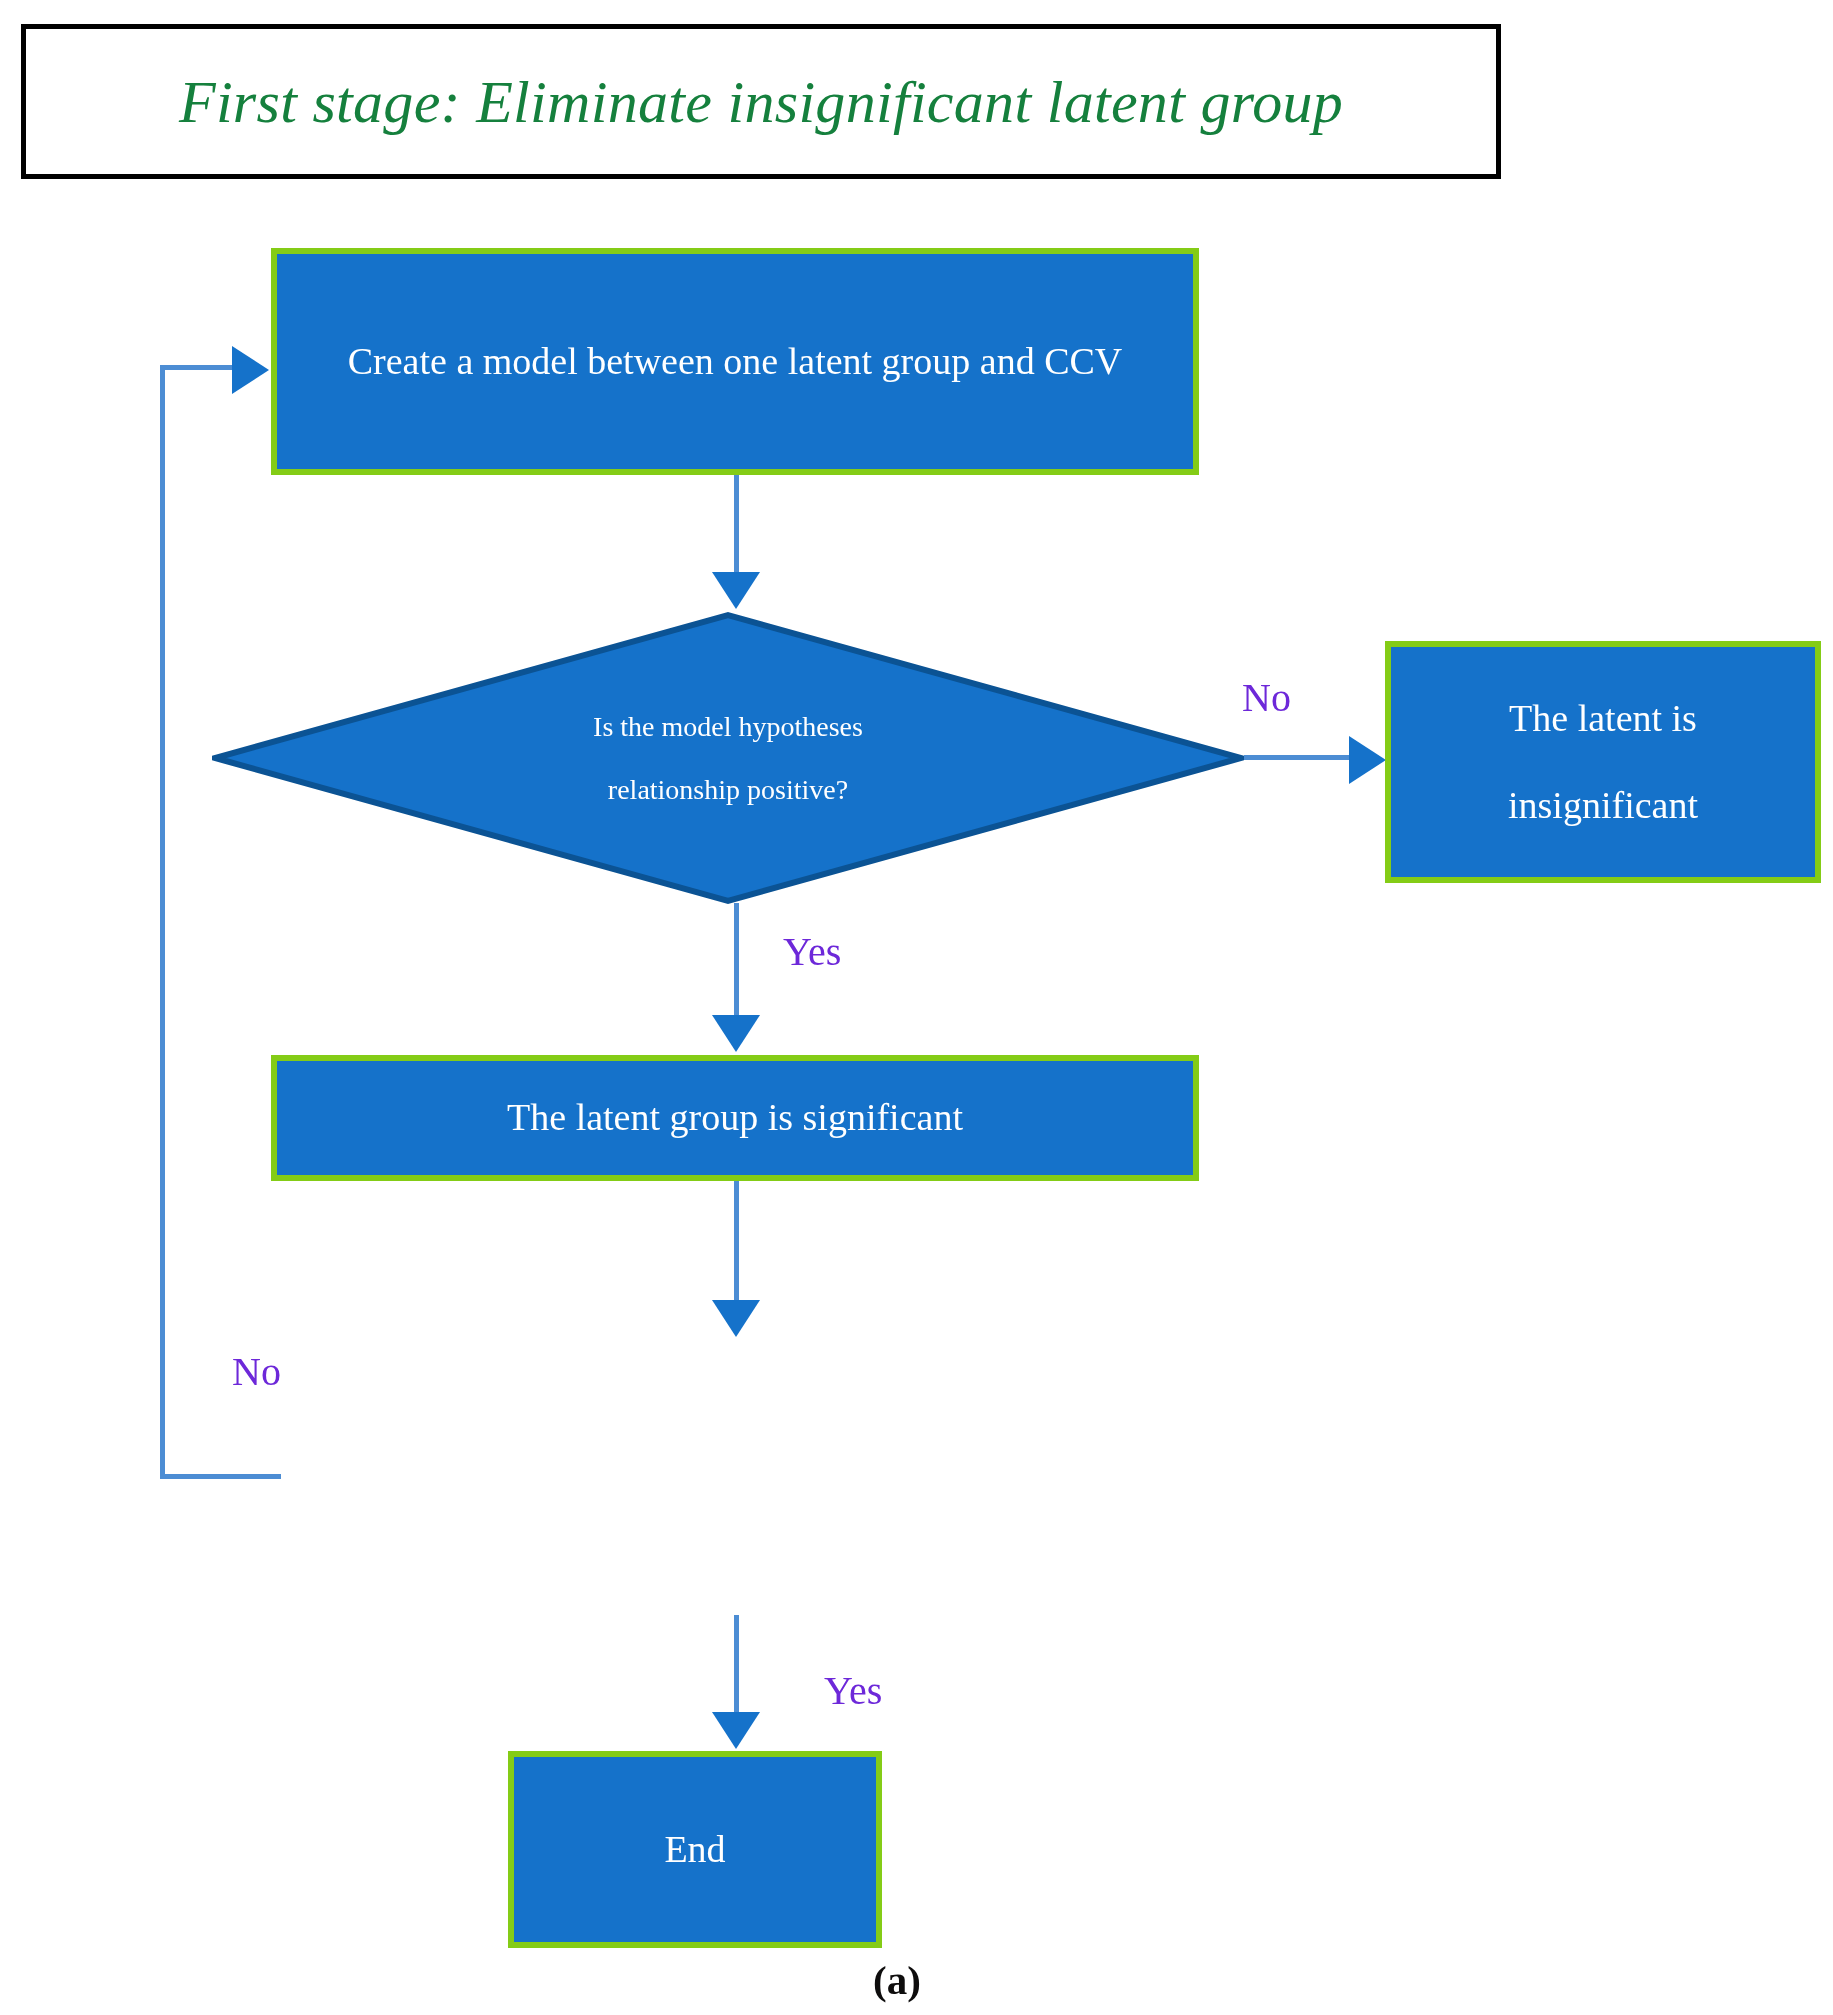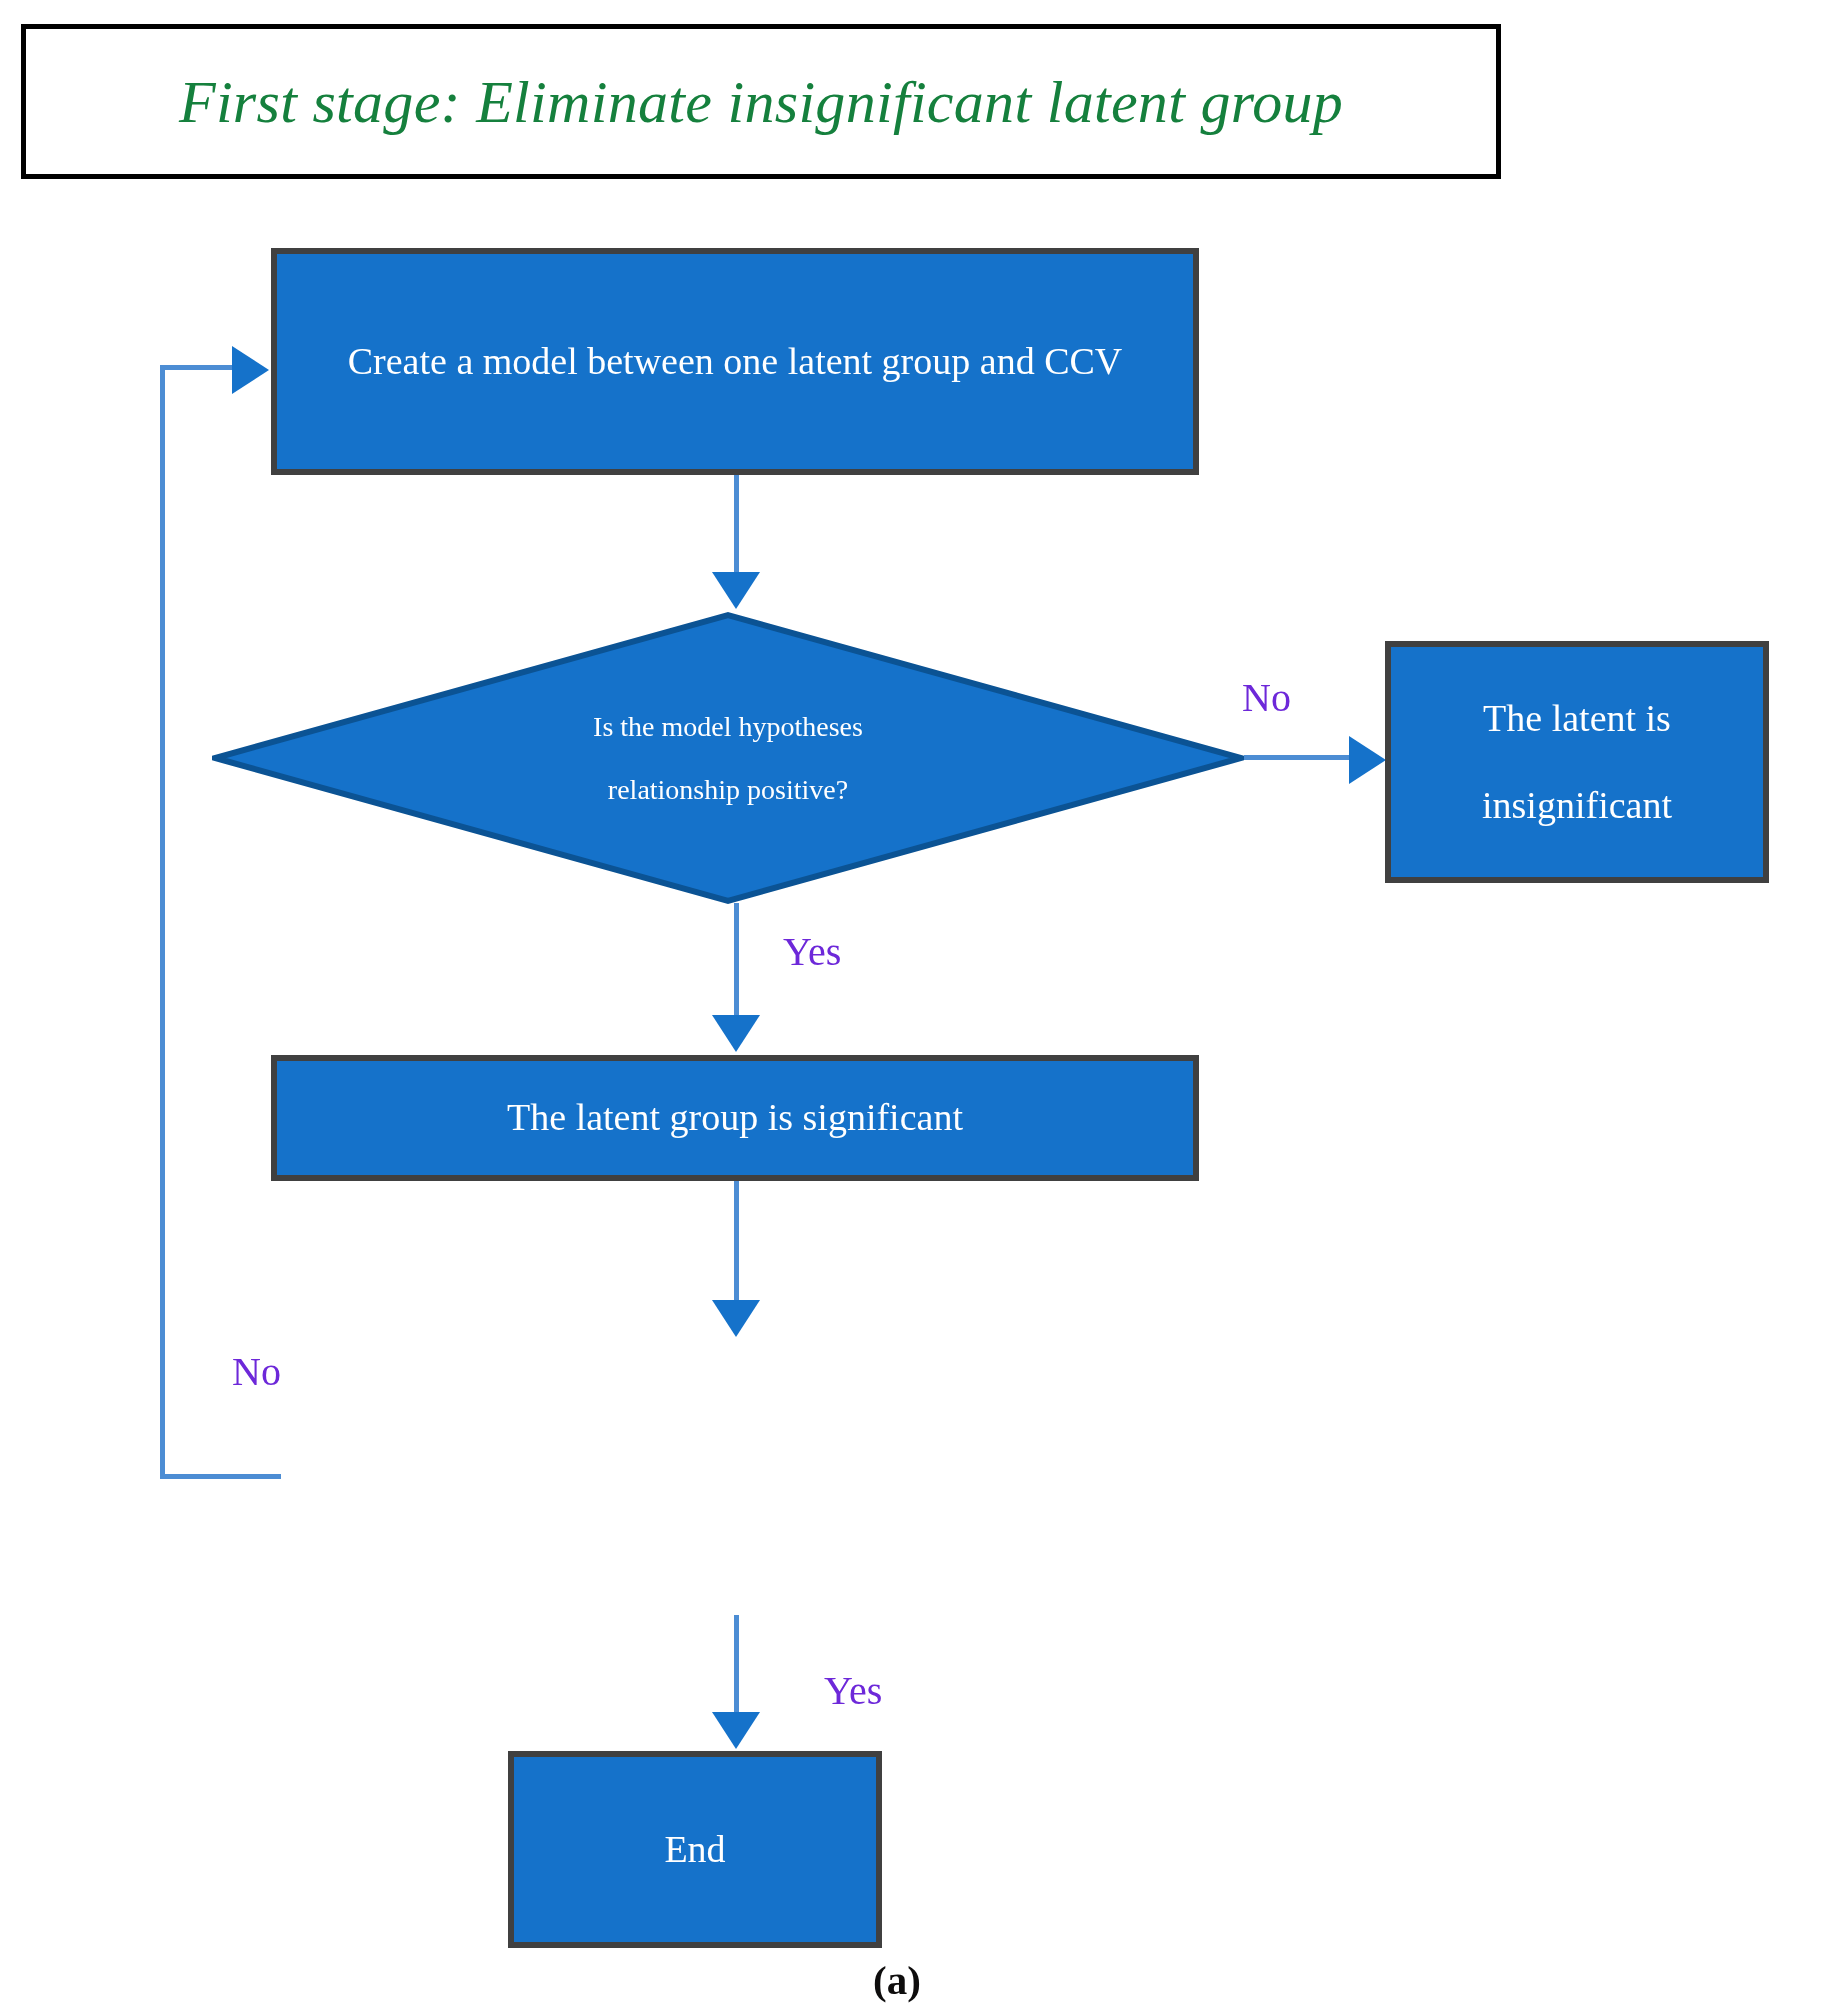--- a/index.html
+++ b/index.html
@@ -7,27 +7,27 @@
         font-family:"Liberation Serif","DejaVu Serif",serif;overflow:hidden;}
 
   
   #title-box{position:absolute;left:21px;top:24px;width:1480px;height:155px;
              border:5.6px solid #000000;box-sizing:border-box;background:#ffffff;
              display:flex;align-items:center;justify-content:center;}
   #title-text{font-style:italic;font-size:60px;color:#15803d;line-height:1.1;
               white-space:nowrap;letter-spacing:0.3px;}
 
   
-  .node{position:absolute;background:#1572CA;border:6px solid #404040;
+  .node{position:absolute;background:#1572CA;border:6px solid #84cc16;
         box-sizing:border-box;display:flex;align-items:center;justify-content:center;
         text-align:center;color:#ffffff;}
   .node .lbl{font-size:38px;line-height:2.05;color:#ffffff;padding:0 13px;}
 
   #node-create{left:271px;top:248px;width:928px;height:227px;}
-  #node-insignificant{left:1385px;top:641px;width:384px;height:242px;}
+  #node-insignificant{left:1385px;top:641px;width:436px;height:242px;}
   #node-significant{left:271px;top:1055px;width:928px;height:126px;}
   #node-end{left:508px;top:1751px;width:374px;height:197px;}
   #node-insignificant .lbl{line-height:2.3;}
 
   
   .diamond-wrap{position:absolute;}
   .diamond-wrap svg{position:absolute;left:0;top:0;}
   .diamond-text{position:absolute;left:0;top:0;width:100%;height:100%;
                 display:flex;flex-direction:column;align-items:center;
                 justify-content:center;color:#ffffff;text-align:center;

